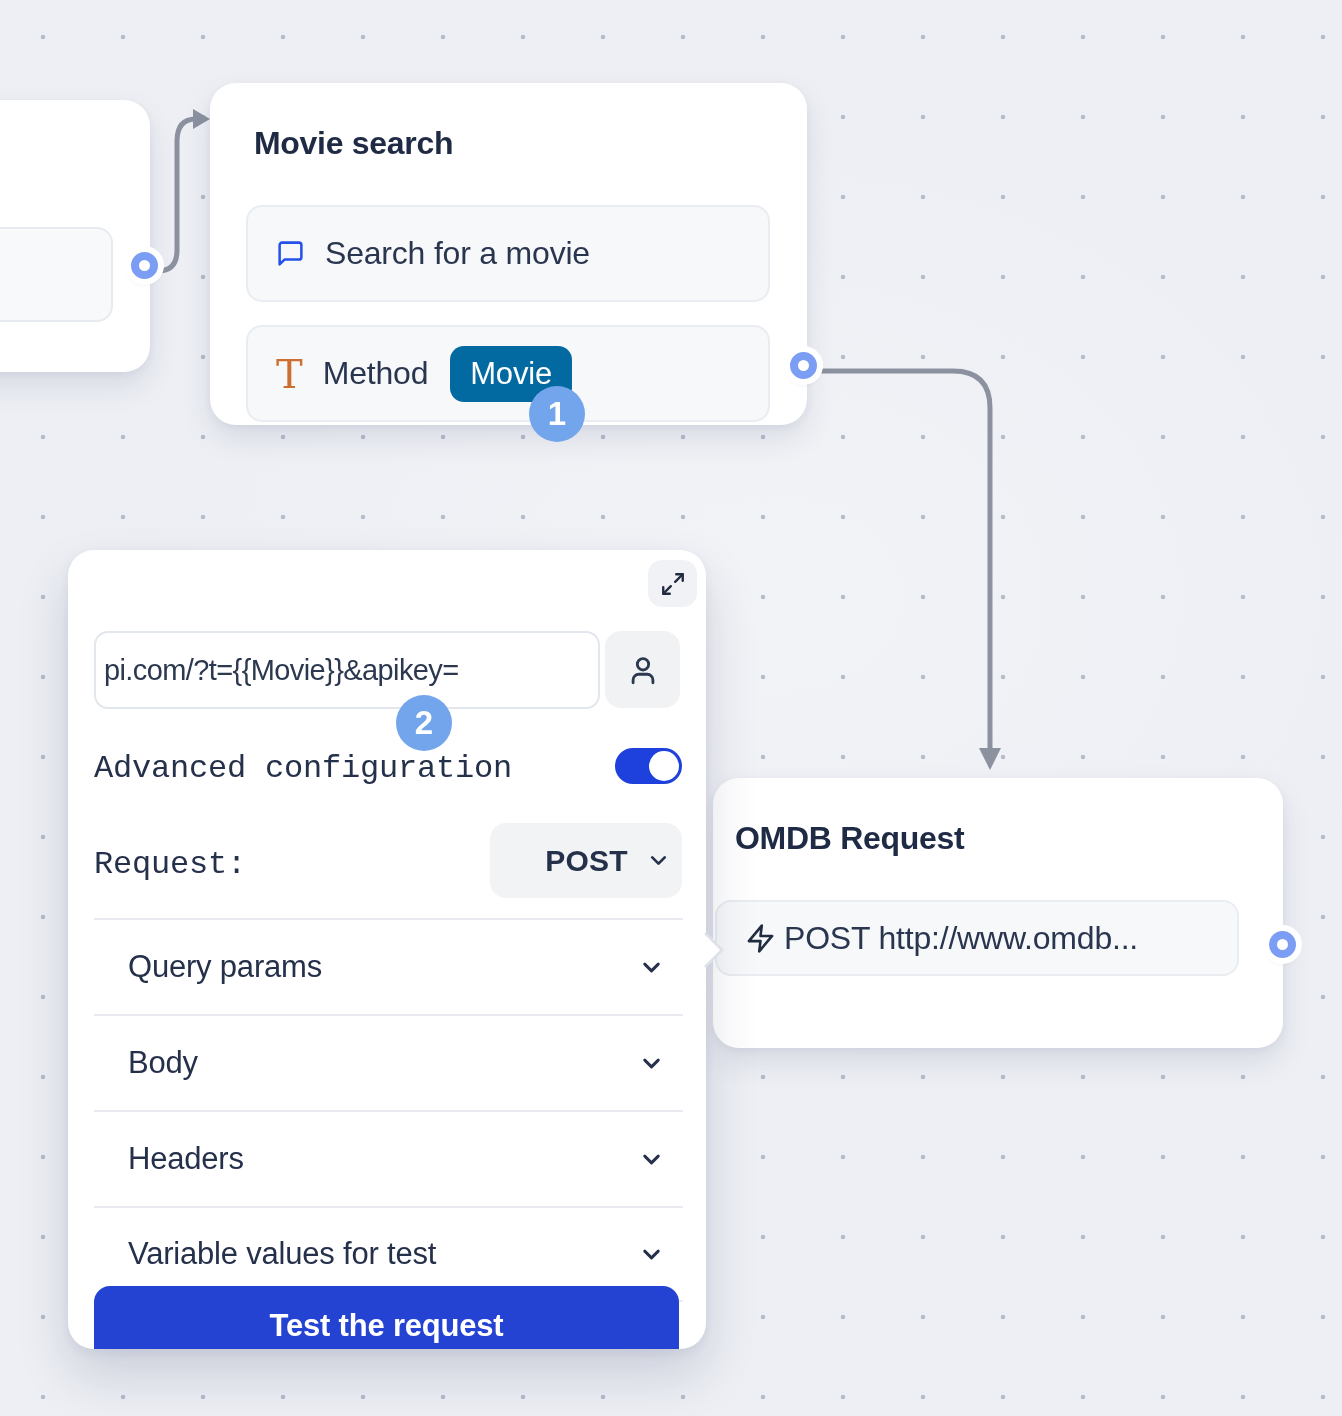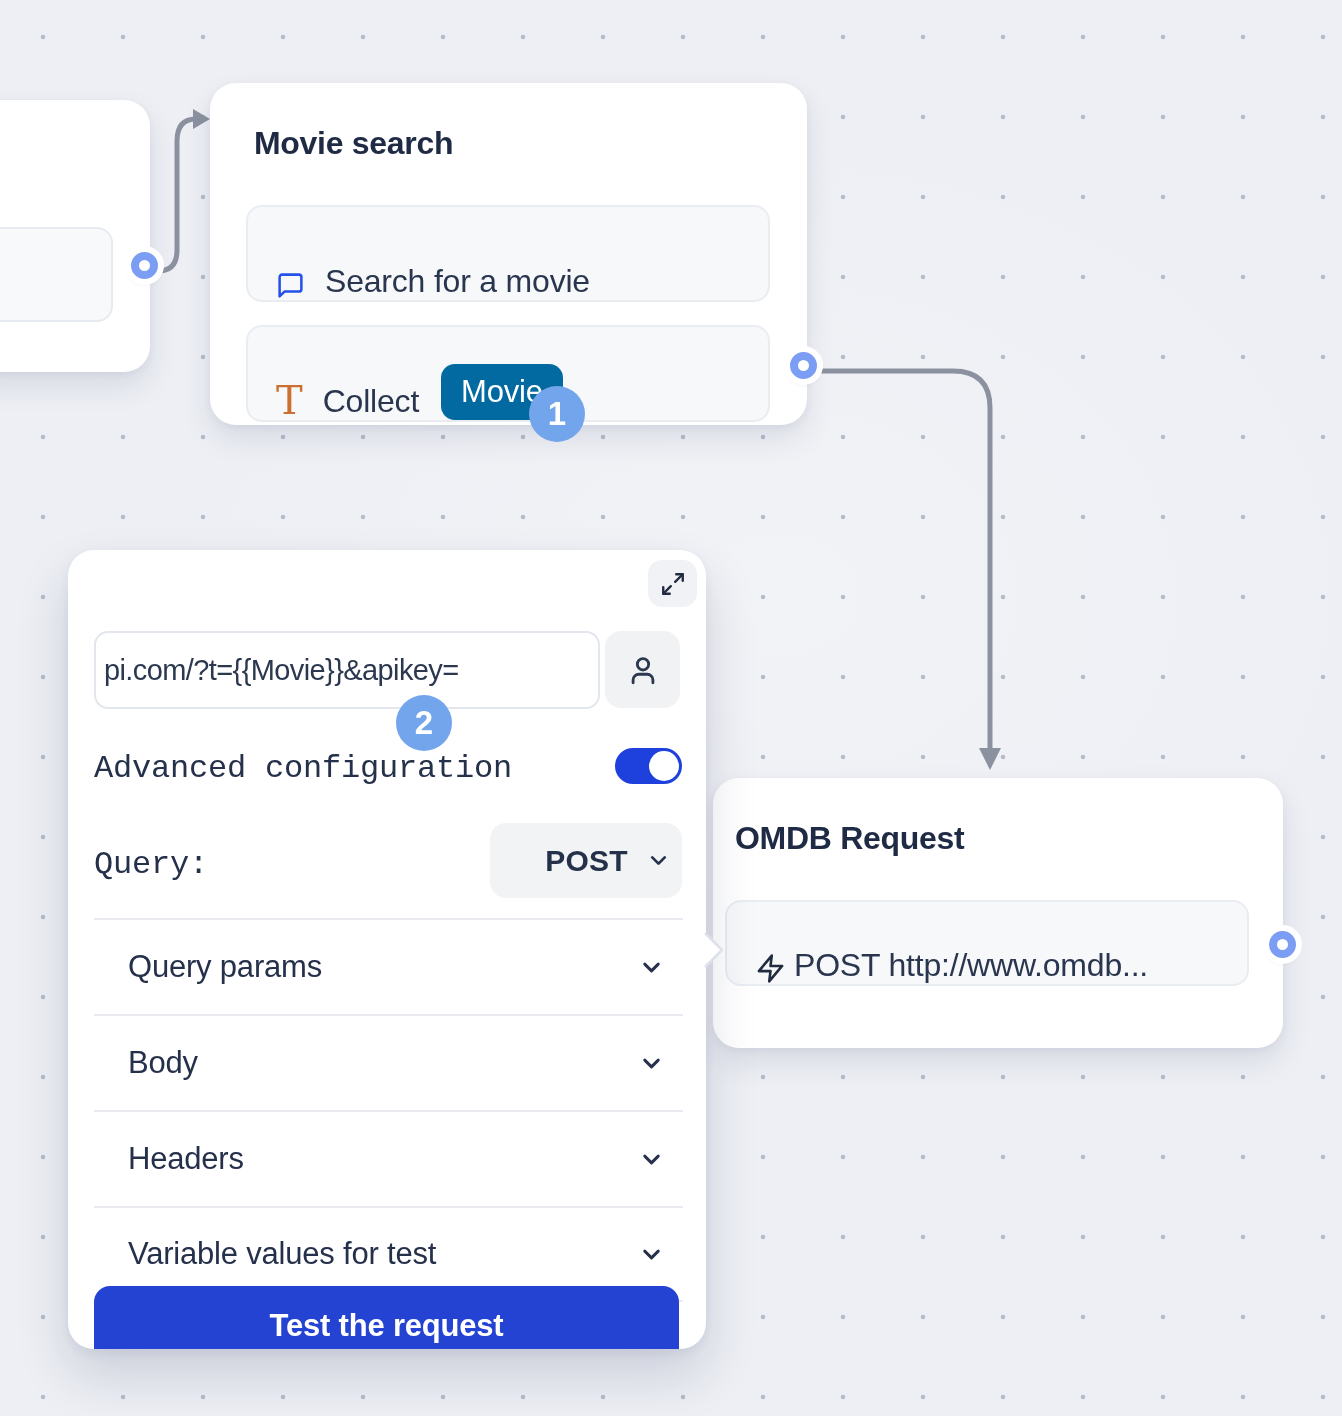--- a/index.html
+++ b/index.html
@@ -15,21 +15,21 @@
     background-position:3px -3px, 0 0;
   }
   .card{
     position:absolute;background:#fff;border-radius:26px;
     box-shadow:0 14px 30px rgba(28,42,84,.10), 0 3px 8px rgba(28,42,84,.05);
   }
   .node-title{
     position:absolute;font-size:32px;font-weight:700;color:#1f2a44;letter-spacing:-.3px;white-space:nowrap;
   }
   .node-item{
-    position:absolute;display:flex;align-items:flex-end;gap:20px;
+    position:absolute;display:flex;align-items:center;gap:20px;
     background:#f7f8fa;border:2px solid #e9ecf1;border-radius:16px;padding:0 0 0 28px;
   }
   .node-item-label{font-size:32px;color:#2a364f;letter-spacing:-.2px;white-space:nowrap;}
   .chip{
     display:inline-block;background:#0369a1;color:#fff;font-size:31px;letter-spacing:-.2px;
     border-radius:14px;padding:10px 20px;margin-left:2px;
   }
   .step-badge{
     position:absolute;width:56px;height:56px;border-radius:50%;background:#73a5ec;color:#fff;
     display:flex;align-items:center;justify-content:center;font-size:33px;font-weight:700;z-index:7;
@@ -104,28 +104,28 @@
       <span>
         <svg width="29" height="29" viewBox="0 0 24 24" fill="none" stroke="#2551e8" stroke-width="2.1" stroke-linecap="round" stroke-linejoin="round">
           <path d="M21 15a2 2 0 0 1-2 2H7l-4 4V5a2 2 0 0 1 2-2h14a2 2 0 0 1 2 2z"></path>
         </svg>
       </span>
       <span class="node-item-label">Search for a movie</span>
     </div>
 
     <div class="node-item" style="left:36px;top:242px;width:524px;height:97px;">
       <span class="t-glyph">T</span>
-      <span class="node-item-label">Collect</span>
+      <span class="node-item-label">Method</span>
       <span class="chip">Movie</span>
     </div>
   </div>
 
   <div class="card" style="left:713px;top:778px;width:570px;height:270px;z-index:2;">
     <div class="node-title" style="left:22px;top:42px;">OMDB Request</div>
-    <div class="node-item" style="left:12px;top:122px;width:524px;height:86px;gap:8px;">
+    <div class="node-item" style="left:2px;top:122px;width:524px;height:76px;gap:8px;">
       <span>
         <svg width="31" height="31" viewBox="0 0 24 24" fill="none" stroke="#222c41" stroke-width="2" stroke-linecap="round" stroke-linejoin="round">
           <polygon points="13 2 3 14 12 14 11 22 21 10 12 10 13 2"></polygon>
         </svg>
       </span>
       <span class="node-item-label">POST http://www.omdb...</span>
     </div>
   </div>
 
   <svg class="overlines" width="1342" height="1416">
@@ -162,21 +162,21 @@
       </span>
     </button>
 
     <div class="step-badge" style="left:328px;top:145px;">2</div>
 
     <div class="panel-row-label" style="top:200px;">Advanced configuration</div>
     <div id="toggle">
       <div class="knob"></div>
     </div>
 
-    <div class="panel-row-label" style="top:296px;">Query:</div>
+    <div class="panel-row-label" style="top:296px;">Request:</div>
     <div id="method-pill">
       <span class="method-value">POST</span>
       <span>
         <svg width="25" height="25" viewBox="0 0 24 24" fill="none" stroke="#25304a" stroke-width="2.6" stroke-linecap="round" stroke-linejoin="round">
           <polyline points="6 9 12 15 18 9"></polyline>
         </svg>
       </span>
     </div>
 
     <div id="sections">

